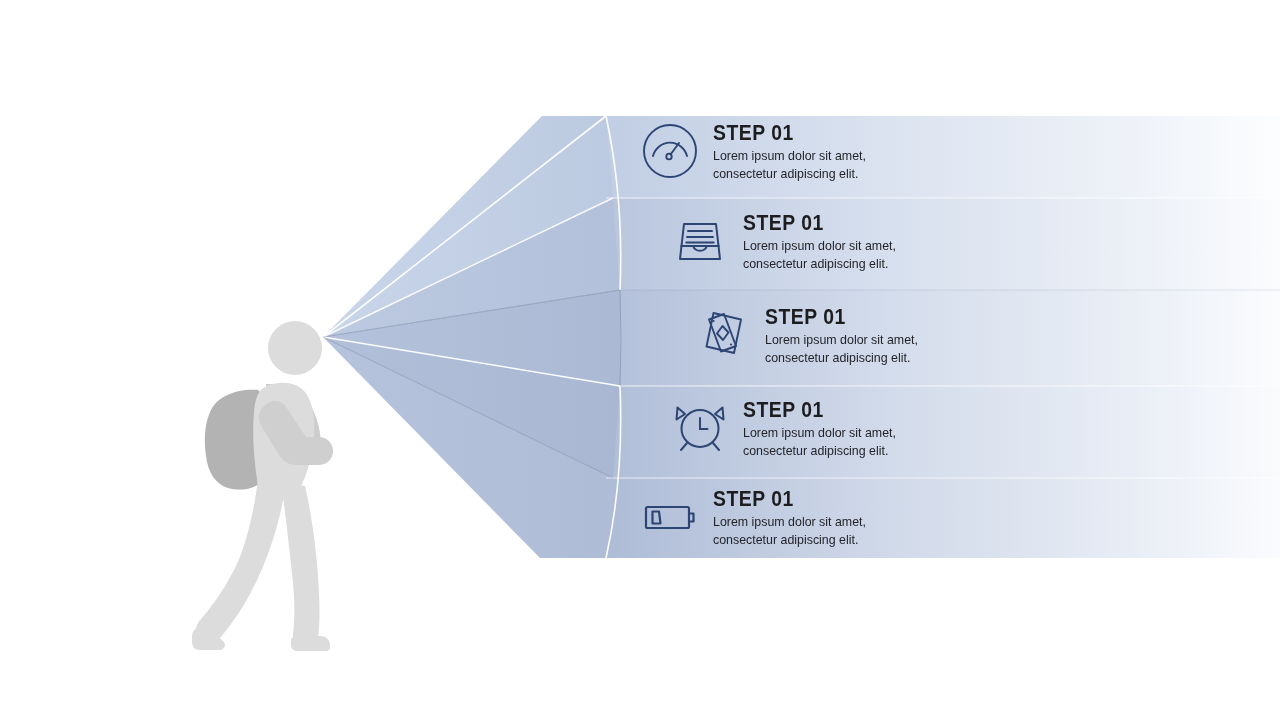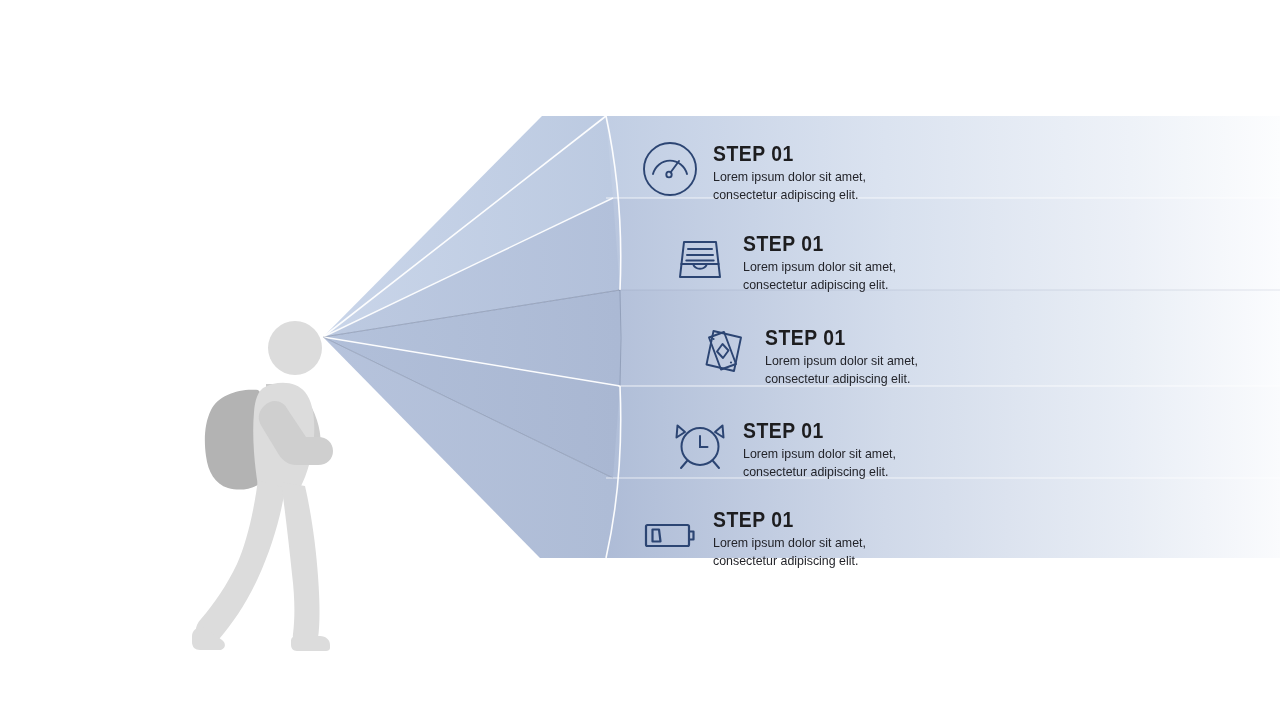--- a/index.html
+++ b/index.html
@@ -28,22 +28,21 @@
   }
   .rows-layer {
     position: absolute;
     left: 0; top: 0;
     width: 1280px;
     height: 720px;
   }
   .step-row {
     position: absolute;
     display: flex;
-    align-items: flex-start;
-    margin-top: 21px;
+    align-items: center;
   }
   .step-icon {
     flex: 0 0 auto;
     width: 58px;
     height: 58px;
     display: block;
   }
   .step-text {
     margin-left: 14px;
     padding-top: 2px;

